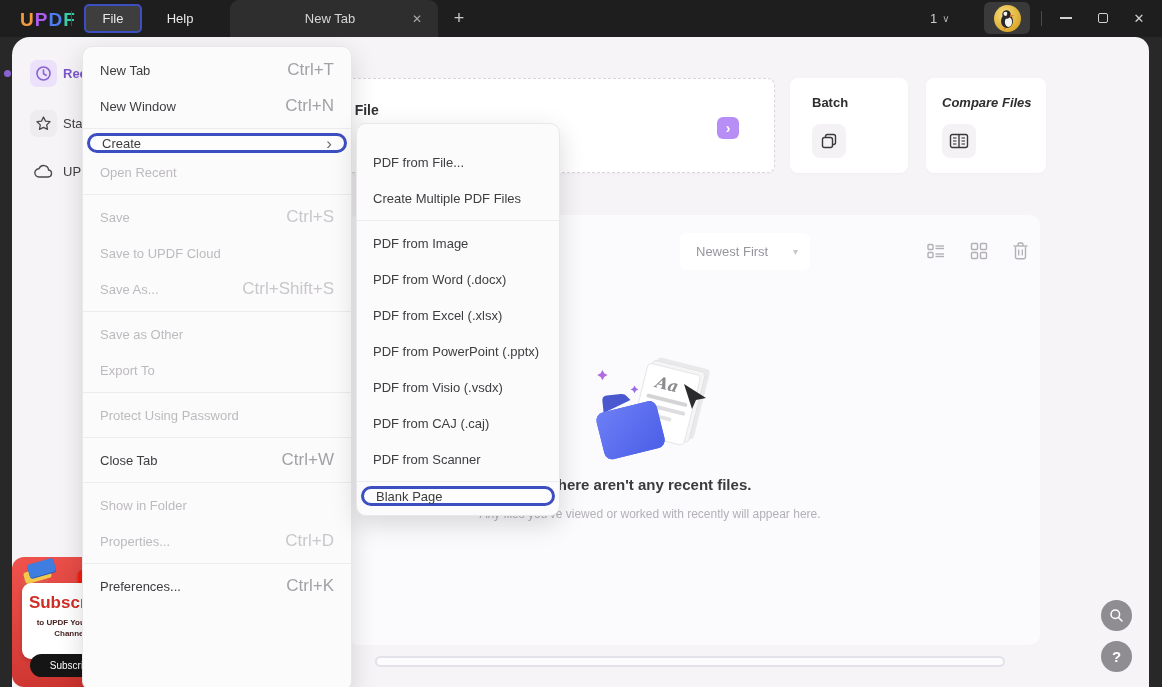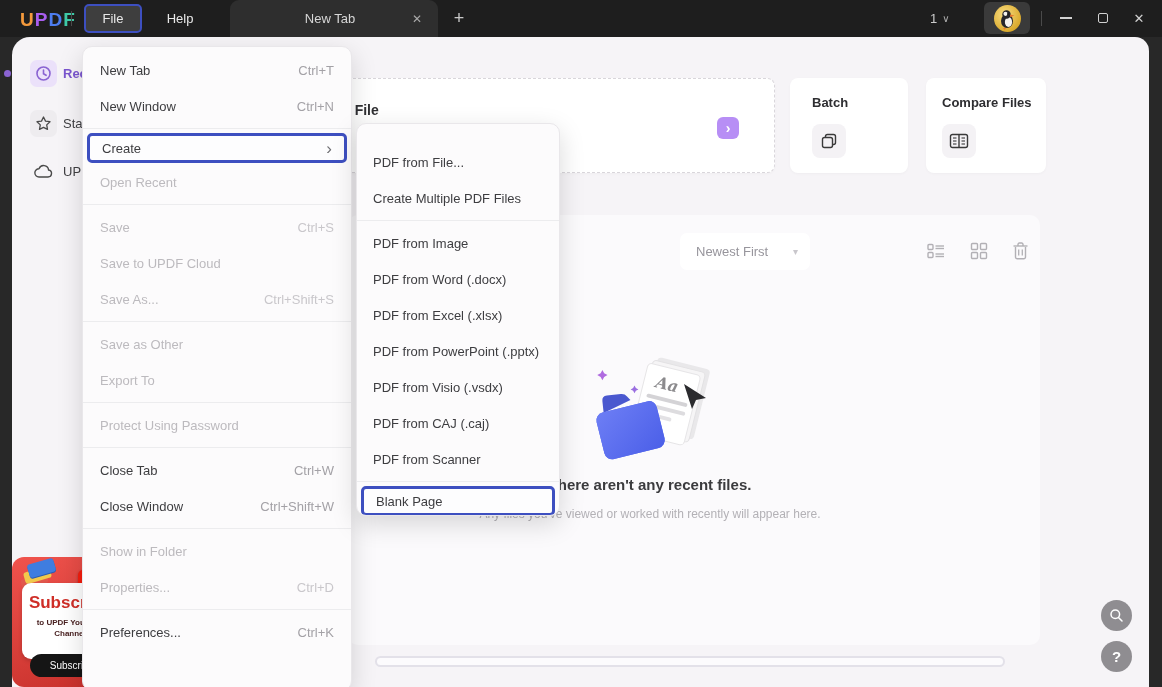--- a/index.html
+++ b/index.html
@@ -52,21 +52,21 @@
               border:1px dashed #d9d6db; border-radius:8px; z-index:2; box-shadow:0 1px 3px rgba(0,0,0,.03); }
   .dz-title { position:absolute; left:14px; top:23px; font-size:14px; font-weight:bold; color:#303033; }
   .dz-btn { position:absolute; left:416px; top:38px; width:22px; height:22px; border-radius:6px;
             background:#b78ef5; color:#fff; font-size:14px; font-weight:bold; display:flex;
             align-items:center; justify-content:center; }
 
   
   .tool-card { position:absolute; top:78px; height:95px; background:#fff; border-radius:8px; z-index:2;
                box-shadow:0 1px 3px rgba(0,0,0,.03);text-align:center; }
   .tc-batch { left:790px; width:118px; }
-  .tc-compare { left:926px; width:120px; }
+  .tc-compare { left:926px; width:120px;font-style:italic; }
   .tc-title { position:absolute; left:16px; top:17px; font-size:13px; font-weight:bold; color:#2e2e31; }
   .tc-batch .tc-title { left:22px; }
   .tc-icon-tile { position:absolute; left:16px; top:46px; width:34px; height:34px; border-radius:8px;
                   background:#f4f2f5; display:flex; align-items:center; justify-content:center; }
   .tc-batch .tc-icon-tile { left:22px; }
 
   
   .recent-panel { position:absolute; left:348px; top:215px; width:692px; height:430px;
                   background:#fbfafc; border-radius:10px; z-index:1; }
   .sort-pill { position:absolute; left:680px; top:233px; width:130px; height:37px; background:#fff;
@@ -115,25 +115,25 @@
                justify-content:center; }
 
   
   .menu-panel { position:absolute; background:#fcfbfc; border:1px solid #e9e7ea; border-radius:10px;
                 box-shadow:0 8px 26px rgba(0,0,0,.15); overflow:hidden; }
   .file-menu { left:82px; top:46px; width:270px; height:645px; z-index:20; padding-top:5px; }
   .create-menu { left:356px; top:123px; width:204px; height:393px; z-index:21; padding-top:20px; }
   .mrow { height:36px; display:flex; align-items:center; justify-content:space-between; padding:0 17px; }
   .create-menu .mrow { padding:0 16px; }
   .mi-label { font-size:13px; color:#3d3d40; }
-  .mi-sc { font-size:13px; color:#a3a1a6; }
+  .mi-sc { font-size:17px; color:#a3a1a6; }
   .mrow.disabled .mi-label { color:#bcbabe; }
   .mrow.disabled .mi-sc { color:#c9c7cb; }
   .mdiv { height:1px; background:#ececee; margin:4px 0; }
-  .mrow.hl { border:3px solid #3d4fc0; border-radius:5px; margin:1px 4px; height:30px;
+  .mrow.hl { border:3px solid #3d4fc0; border-radius:12px; margin:1px 4px; height:20px;
              padding:0 12px; background:#fdfdfe; }
   .mi-arrow { font-size:17px; color:#6f6f73; line-height:1; }
 
   svg { display:block; }
 </style>
 </head>
 <body>
 
 <div id="root">
 
@@ -340,24 +340,20 @@
     <div class="mdiv"></div>
     <div class="mrow disabled">
       <span class="mi-label">Protect Using Password</span>
       <span class="mi-sc"></span>
     </div>
     <div class="mdiv"></div>
     <div class="mrow">
       <span class="mi-label">Close Tab</span>
       <span class="mi-sc">Ctrl+W</span>
     </div>
-    <div class="mrow">
-      <span class="mi-label">Close Window</span>
-      <span class="mi-sc">Ctrl+Shift+W</span>
-    </div>
     <div class="mdiv"></div>
     <div class="mrow disabled">
       <span class="mi-label">Show in Folder</span>
       <span class="mi-sc"></span>
     </div>
     <div class="mrow disabled">
       <span class="mi-label">Properties...</span>
       <span class="mi-sc">Ctrl+D</span>
     </div>
     <div class="mdiv"></div>

